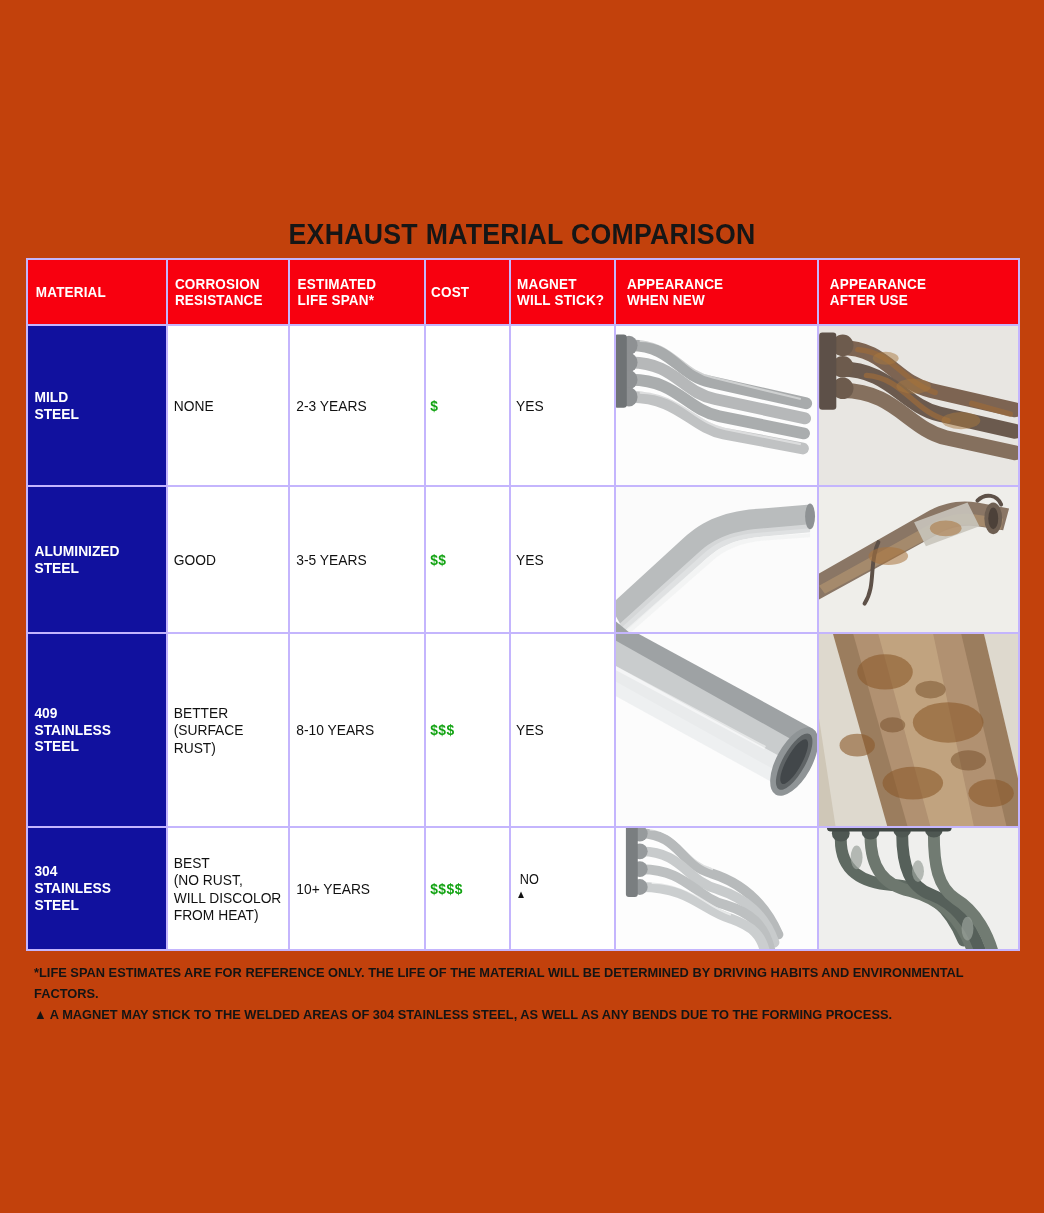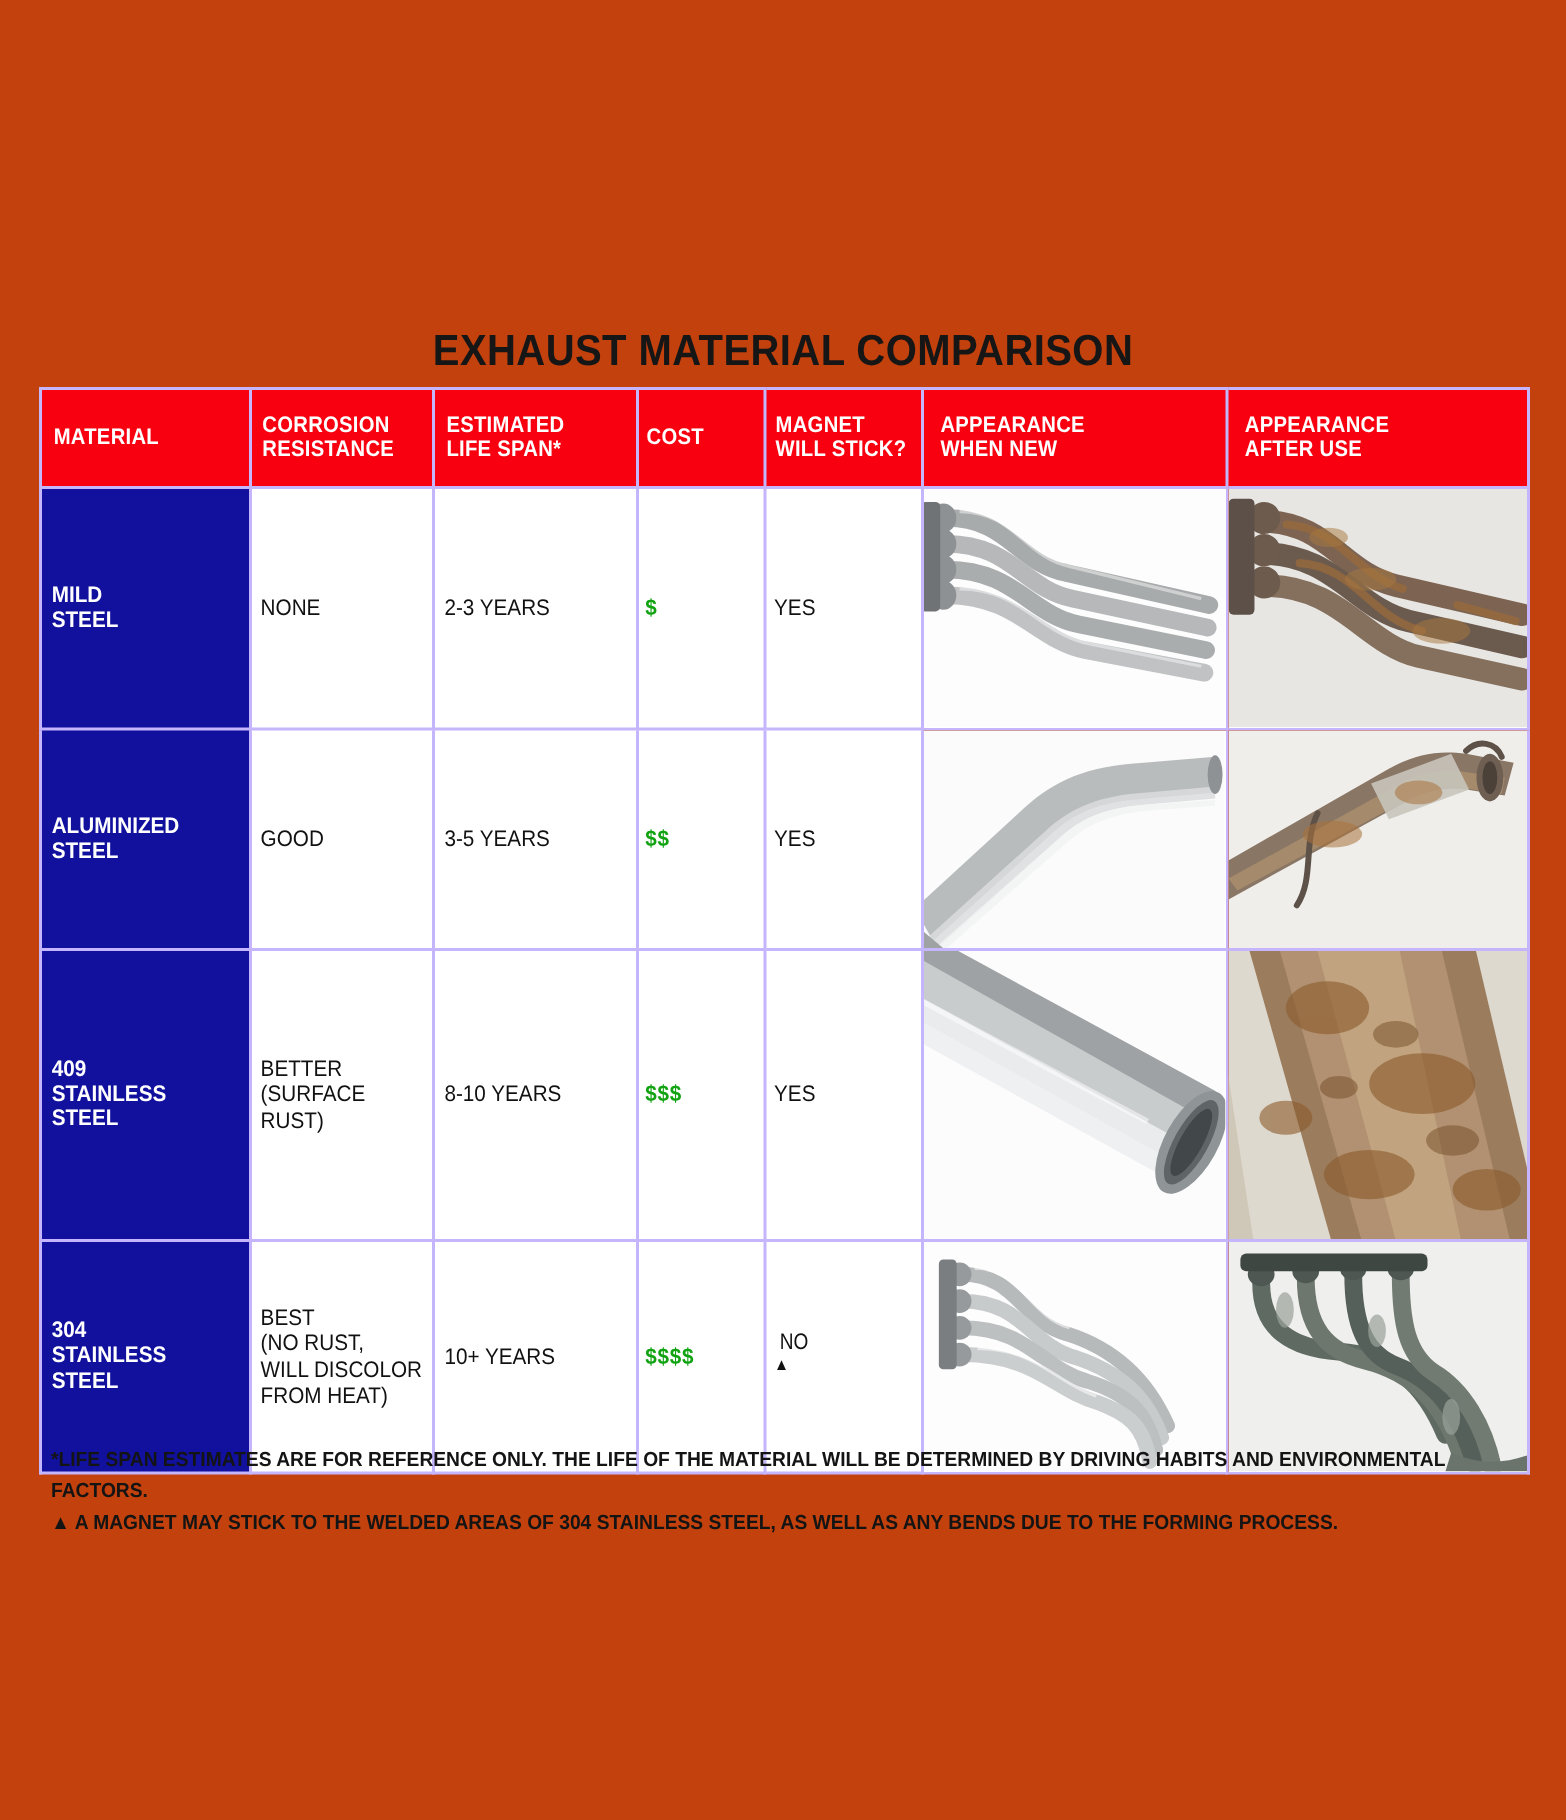--- a/index.html
+++ b/index.html
@@ -88,21 +88,21 @@
     font-size: 15px;
     font-weight: normal;
     line-height: 1.15;
     text-transform: uppercase;
   }
   td.cell span { display: block; transform: scaleX(0.92); }
   td.cost { color: #12a312; font-size: 15px; font-weight: bold; letter-spacing: 0.5px;}
   .rowh-1 { height: 161px; }
   .rowh-2 { height: 147px; }
   .rowh-3 { height: 194px; }
-  .rowh-4 { height: 155px; }
+  .rowh-4 { height: 123px; }
 
   td.photo {
     padding: 0;
     position: relative;
     overflow: hidden;
     background: #ffffff;
   }
   .photo-inner {
     position: absolute;
     inset: 0;

